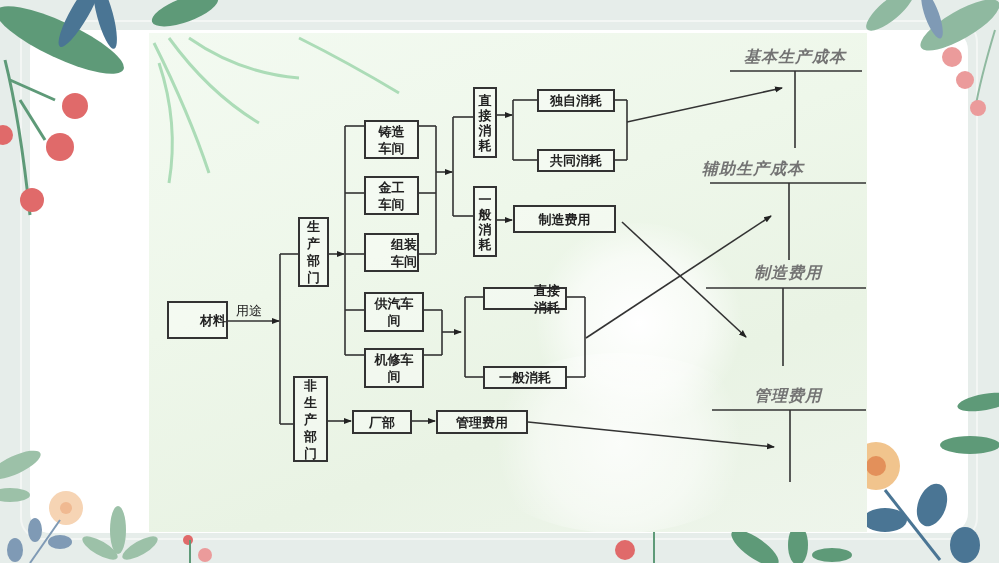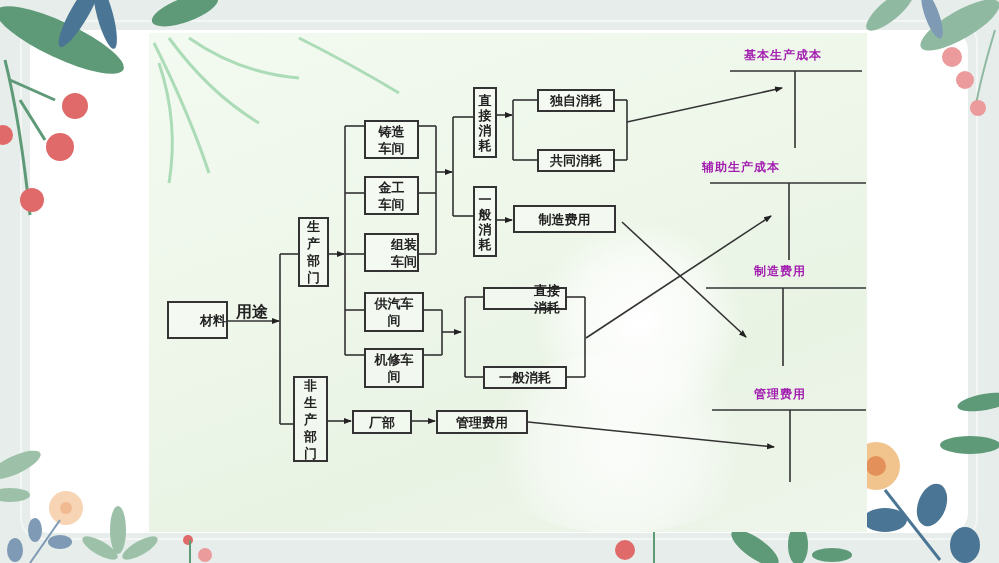--- a/index.html
+++ b/index.html
@@ -4,22 +4,22 @@
 <style>
   html,body{margin:0;padding:0;}
   body{width:999px;height:563px;position:relative;overflow:hidden;background:#e8eeeb;font-family:"DejaVu Sans","Liberation Sans",sans-serif;}
   .frame-outer{position:absolute;left:0;top:0;width:999px;height:563px;background:#e6edea;}
   .frame-line{position:absolute;left:20px;top:20px;width:958px;height:520px;border:2px solid #f3f6f4;border-radius:22px;box-sizing:border-box;}
   .frame-inner{position:absolute;left:30px;top:30px;width:938px;height:503px;background:#ffffff;border-radius:20px;}
   .slide-img{position:absolute;left:149px;top:33px;width:718px;height:499px;background:linear-gradient(160deg,#f3faf1 0%,#eef7ea 40%,#e9f3e4 70%,#eef5eb 100%);overflow:hidden;}
   .lotus{position:absolute;border-radius:50%;background:radial-gradient(circle,#ffffff 0%,rgba(255,255,255,0.6) 45%,rgba(255,255,255,0) 70%);}
   .diagram{position:absolute;left:0;top:0;}
   .box{position:absolute;border:2px solid #333;background:rgba(255,255,255,0.35);box-sizing:border-box;display:flex;align-items:center;justify-content:center;text-align:center;color:#222;font-size:13px;line-height:17px;font-weight:bold;}
-  .label{position:absolute;font-size:16px;color:#222;font-weight:bold;}
-  .tlabel{position:absolute;font-size:12px;color:#a21caf;font-weight:bold;letter-spacing:1px;}
+  .label{position:absolute;font-size:13px;color:#222;font-weight:normal;}
+  .tlabel{position:absolute;font-size:16px;color:#737373;font-weight:bold;letter-spacing:1px;font-style:italic;}
   .deco{position:absolute;}
 </style>
 </head>
 <body>
 
 <div class="frame-outer"></div>
 <div class="frame-line"></div>
 <div class="frame-inner"></div>
 
 <svg class="deco" width="999" height="563" style="left:0;top:0;">

